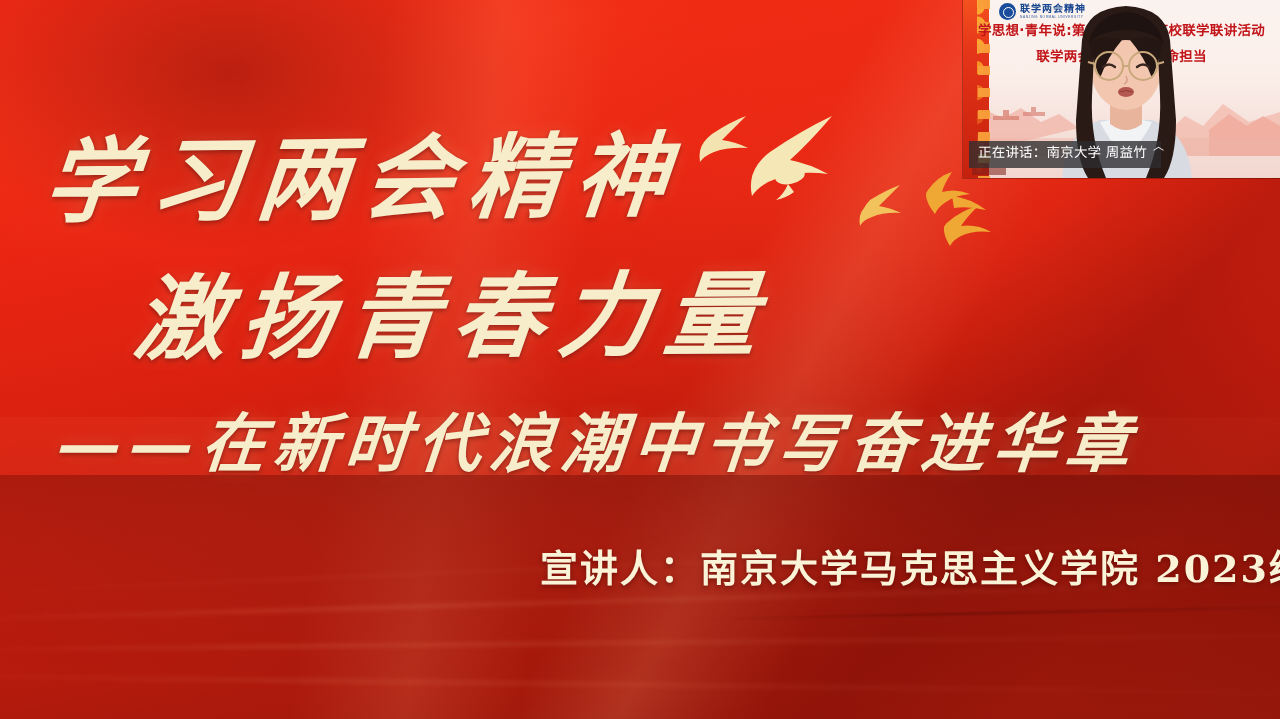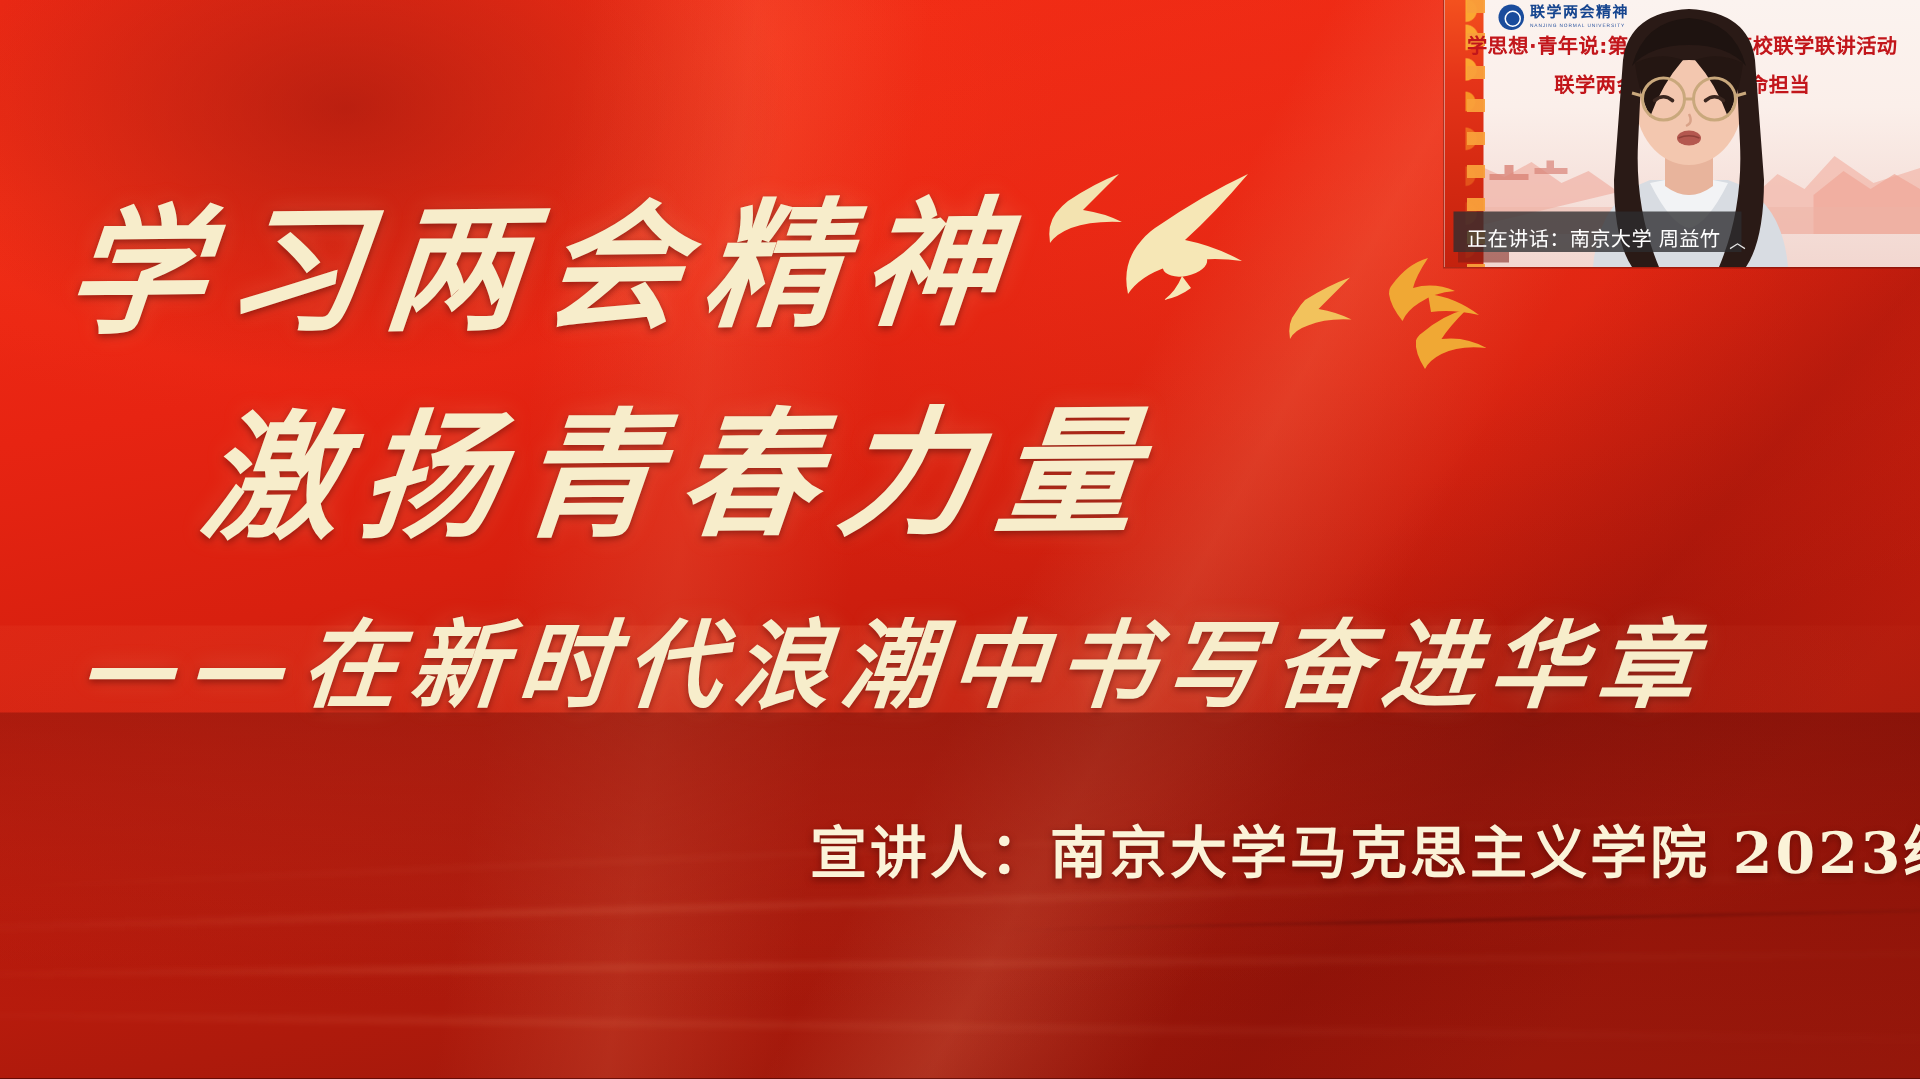--- a/index.html
+++ b/index.html
@@ -261,21 +261,21 @@
   }
 
   .speaking-bar {
     position: absolute;
     left: 6px;
     bottom: 10px;
     height: 27px;
     width: 192px;
     background: rgba(45,45,48,0.78);
     display: flex;
-    align-items: flex-end;
+    align-items: flex-start;
     padding: 0 9px;
     box-sizing: border-box;
     gap: 6px;
   }
   .speaking-text {
     color: #FFFFFF;
     font-size: 13.5px;
     font-family: "DejaVu Sans", sans-serif;
     white-space: nowrap;
     letter-spacing: .2px;

